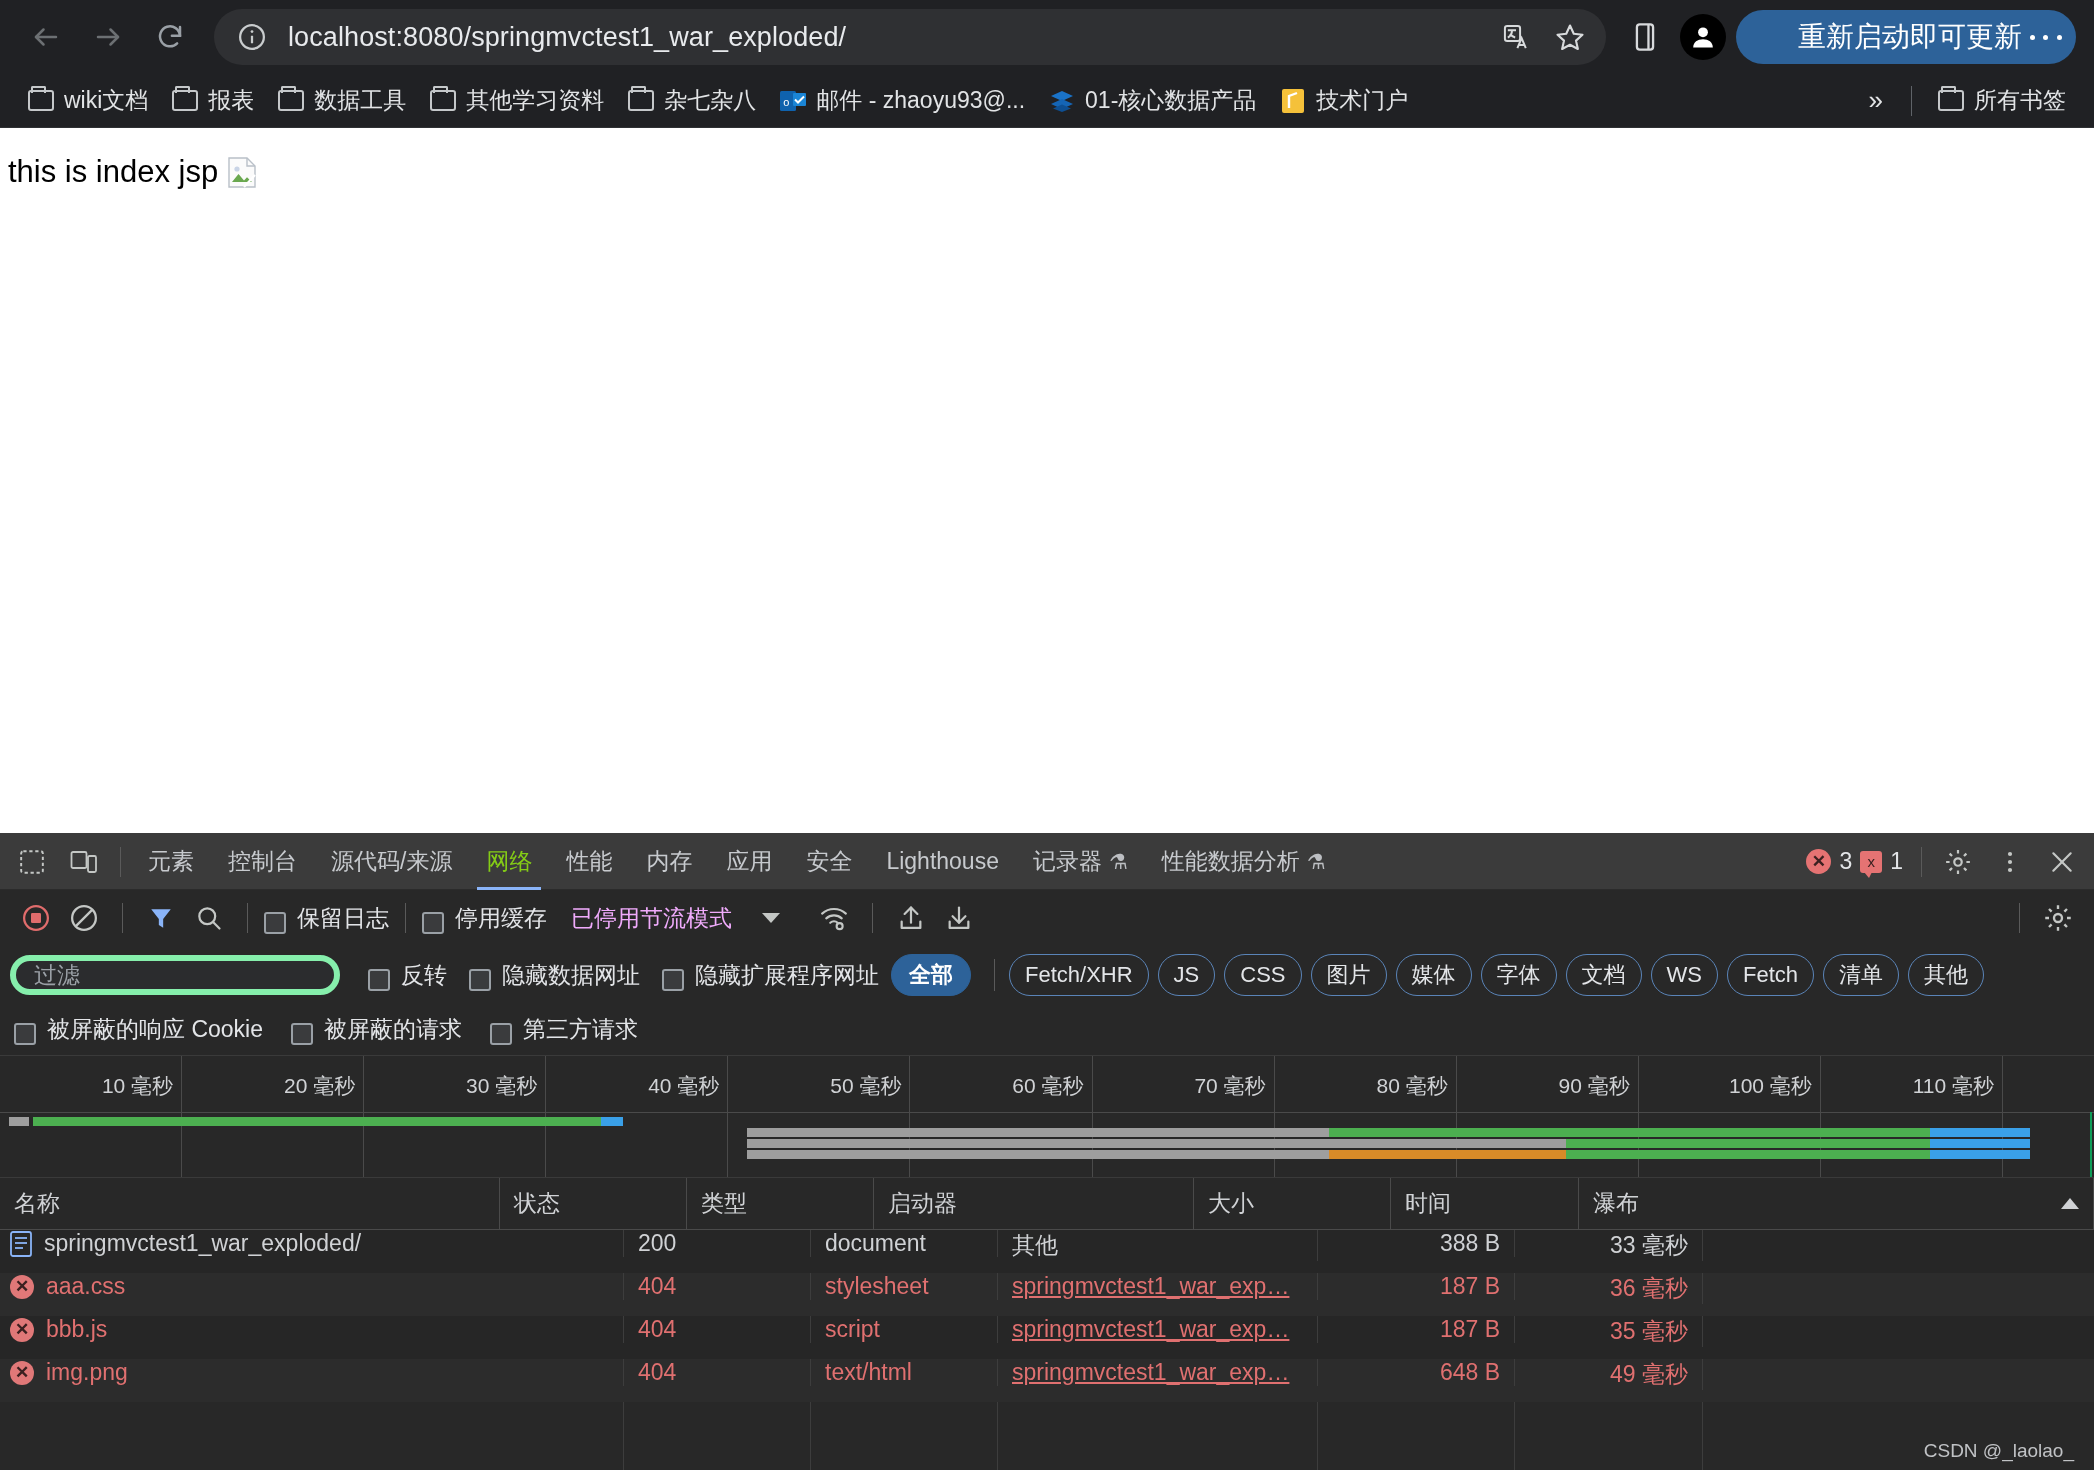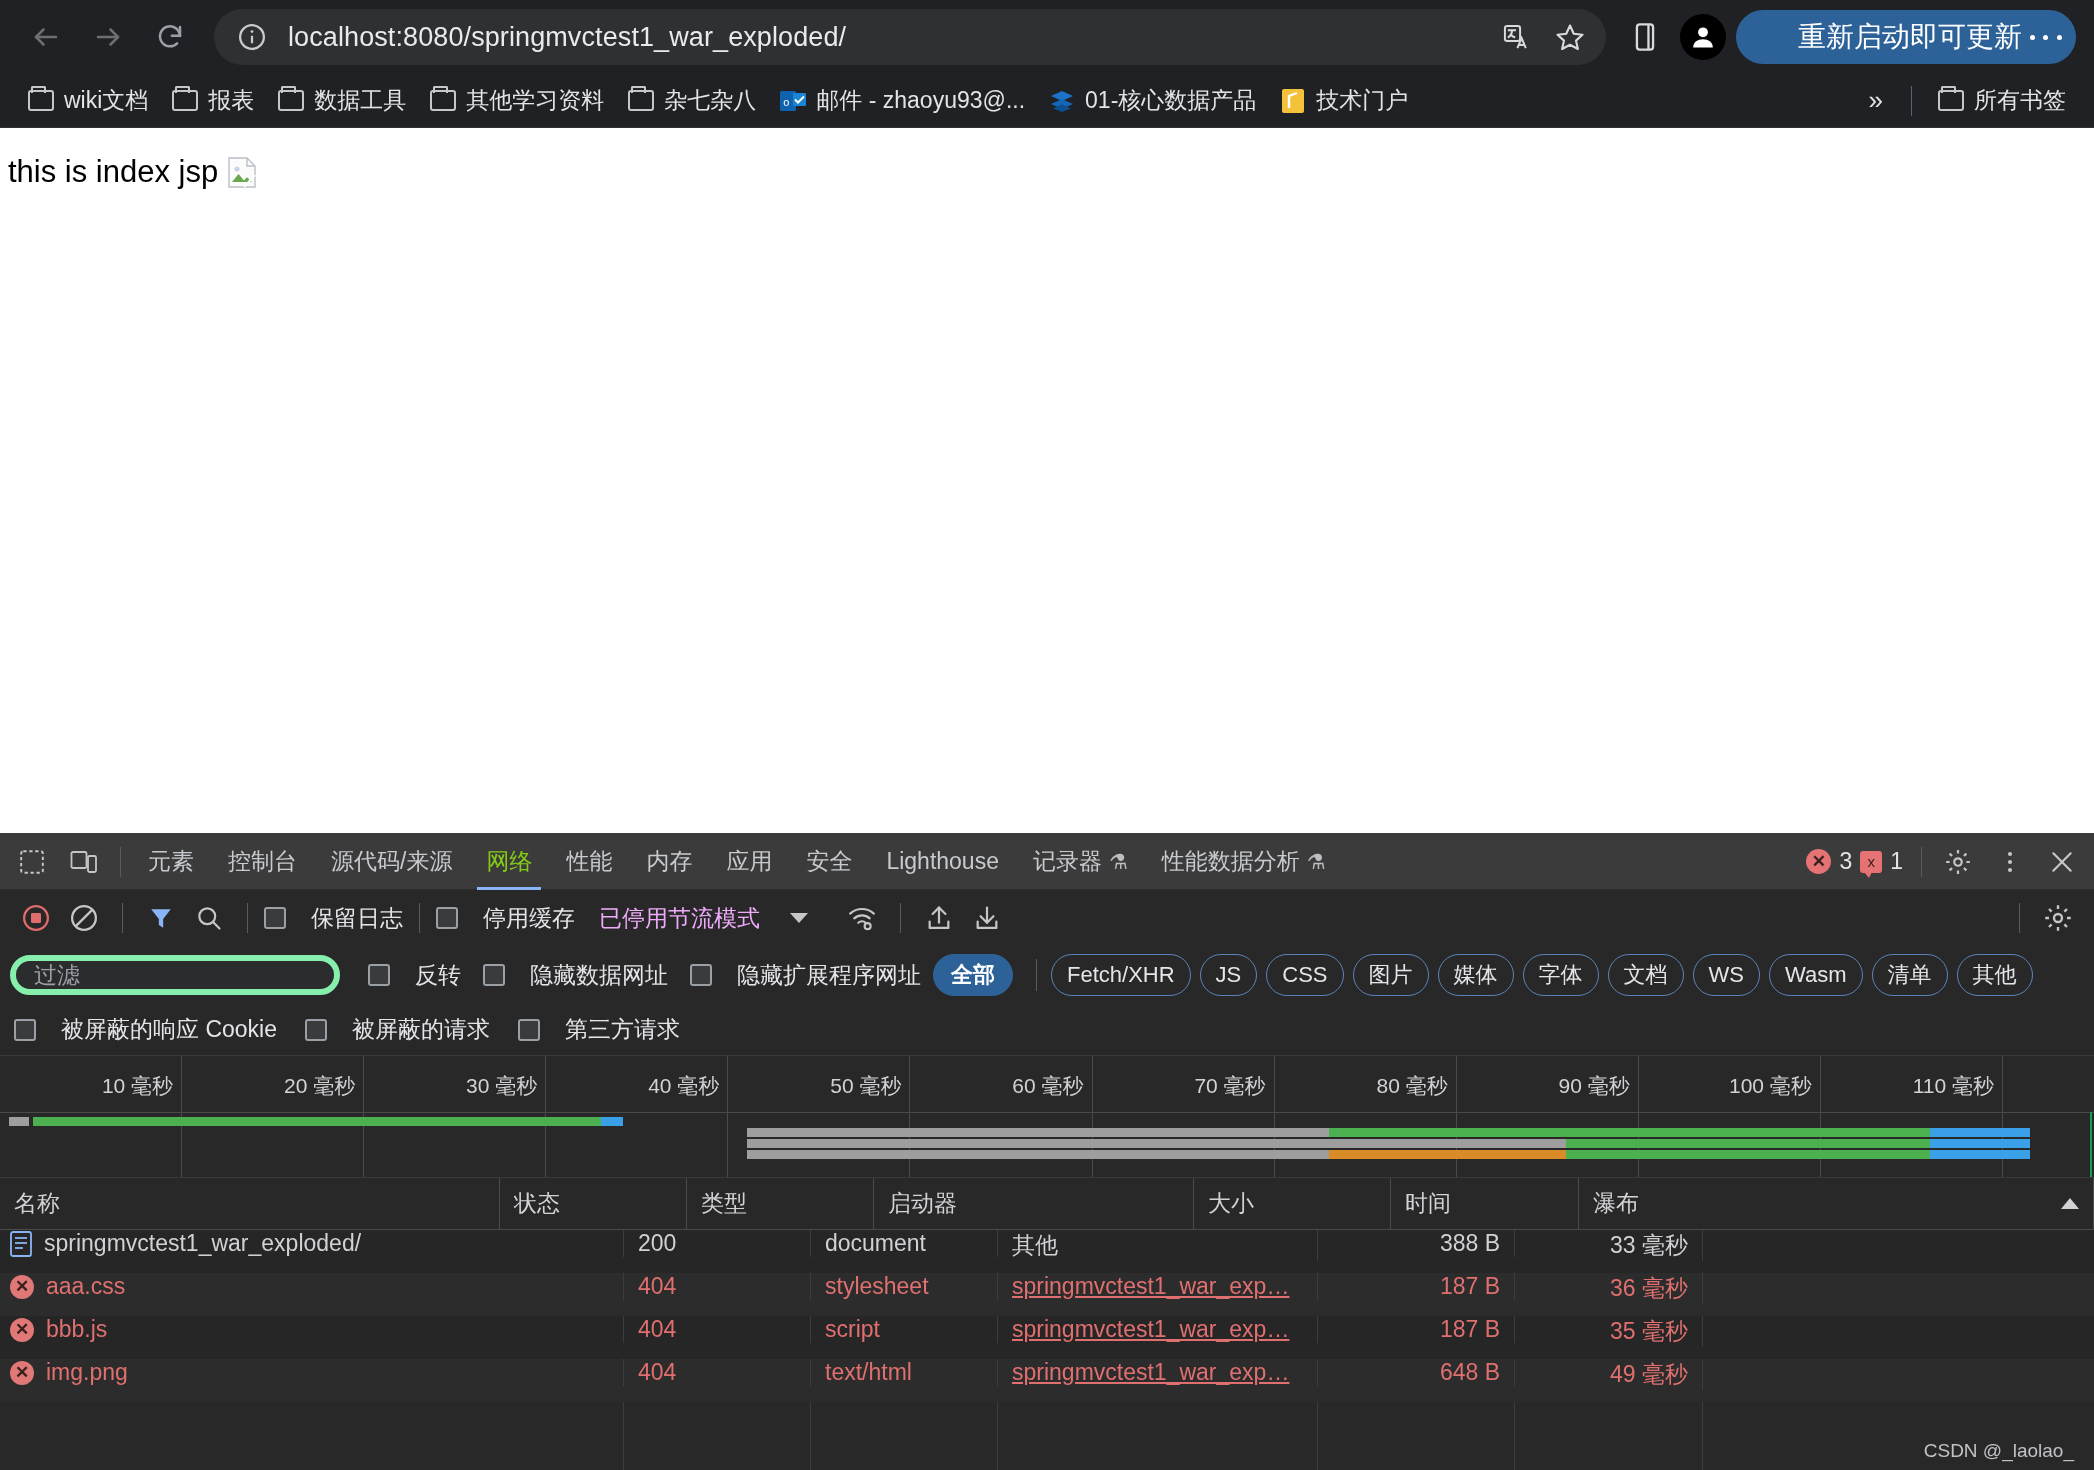--- a/index.html
+++ b/index.html
@@ -156,21 +156,21 @@
   }
   .nt-icon {
     width: 44px; height: 44px; display:flex; align-items:center; justify-content:center;
     cursor: pointer; color:#c4c7c5;
   }
   .nt-sep { width:1px; height:30px; background:#5a5a5a; margin: 0 12px; }
   .cbx {
     width: 22px; height: 22px; border: 2px solid #9aa0a6; border-radius: 3px;
     background: #3a3b3d; flex: 0 0 auto; cursor: pointer;
   }
-  .nt-check { display:flex; align-items:center; gap: 25px; cursor:pointer; }
+  .nt-check { display:flex; align-items:flex-end; gap: 11px; cursor:pointer; }
   .nt-check .lbl { color: #e3e5e8; font-size: 23px; white-space: nowrap; }
   .nt-text { color: #f0abfc; font-size: 23px; white-space: nowrap; }
   .caret-down {
     width:0;height:0;border-left:9px solid transparent;border-right:9px solid transparent;
     border-top:10px solid #c4c7c5;
   }
 
   
   .filter-row {
     height: 58px; display:flex; align-items:center; padding: 0 10px; gap: 0; flex: 0 0 auto;
@@ -584,21 +584,21 @@
     <div class="ftype all">全部</div>
     <div class="fr-sep"></div>
     <div class="ftype">Fetch/XHR</div>
     <div class="ftype">JS</div>
     <div class="ftype">CSS</div>
     <div class="ftype">图片</div>
     <div class="ftype">媒体</div>
     <div class="ftype">字体</div>
     <div class="ftype">文档</div>
     <div class="ftype">WS</div>
-    <div class="ftype">Wasm</div>
+    <div class="ftype">Fetch</div>
     <div class="ftype">清单</div>
     <div class="ftype">其他</div>
   </div>
 
   <div class="cb-row2">
     <div class="nt-check">
       <span class="cbx"></span>
       <span class="lbl">被屏蔽的响应 Cookie</span>
     </div>
     <div class="nt-check">

